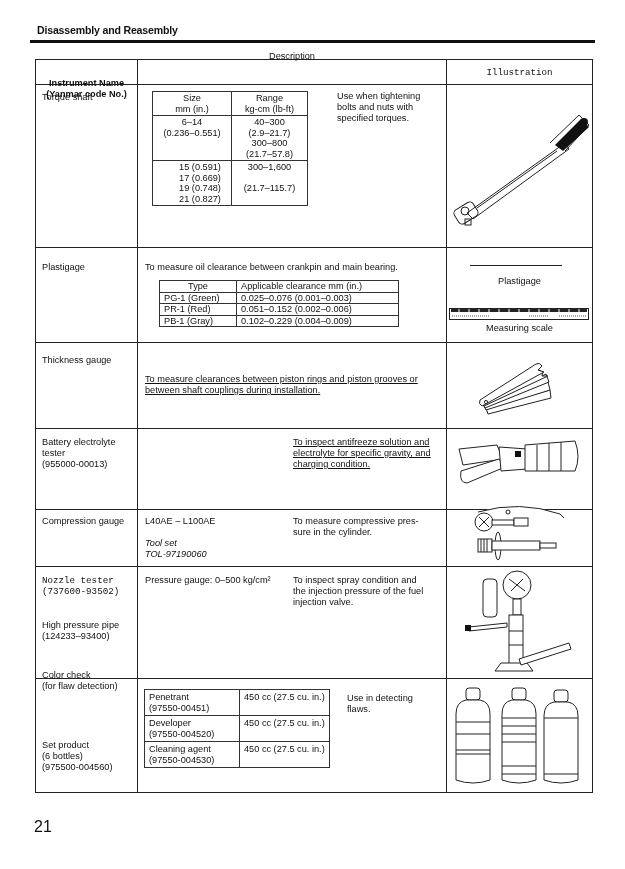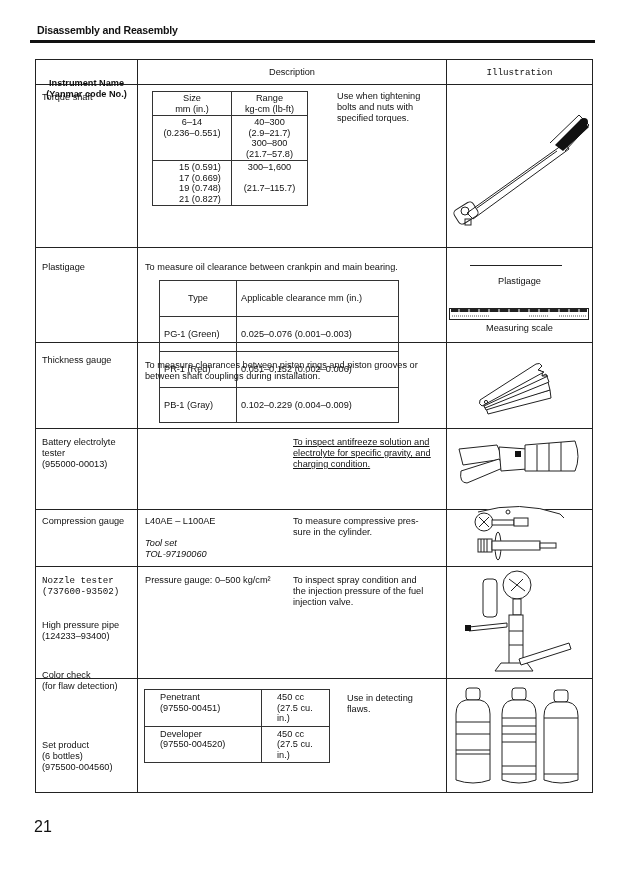--- a/index.html
+++ b/index.html
@@ -13,22 +13,22 @@
 
   .grid-line-h { position: absolute; height: 1px; background: #222; }
   .grid-line-v { position: absolute; width: 1px; background: #222; }
 
   .txt { position: absolute; font-size: 9.2px; line-height: 11px; white-space: pre-line; }
   .txt.center { text-align: center; }
 
   table.inner { position: absolute; border-collapse: collapse; font-size: 9.2px; line-height: 10.5px; }
   table.inner td, table.inner th { border: 1px solid #333; font-weight: normal; padding: 1px 4px; vertical-align: top; }
   table.torque td, table.torque th { text-align: center; white-space: pre-line; }
-  table.plasti td { padding: 12px 4px; }
-  table.color td { white-space: pre-line; padding: 2px 15px; }
+  table.plasti td { padding: 0 4px; }
+  table.color td { white-space: pre-line; padding: 2px 4px; }
 
   svg { position: absolute; overflow: visible; }
 </style>
 </head>
 <body>
 
 <div class="abs section-title">Disassembly and Reasembly</div>
 <div class="abs title-rule"></div>
 
 <div>
@@ -42,21 +42,21 @@
   <div class="grid-line-h" style="left:35px;top:678px;width:558px;"></div>
   <div class="grid-line-h" style="left:35px;top:792px;width:558px;"></div>
 
   <div class="grid-line-v" style="left:35px;top:59px;height:734px;"></div>
   <div class="grid-line-v" style="left:137px;top:59px;height:734px;"></div>
   <div class="grid-line-v" style="left:446px;top:59px;height:734px;"></div>
   <div class="grid-line-v" style="left:592px;top:59px;height:734px;"></div>
 
   <div class="txt center" style="left:36px;top:78px;width:101px;font-weight:bold;">Instrument Name
 (Yanmar code No.)</div>
-  <div class="txt center" style="left:138px;top:67px;width:308px;">Description</div>
+  <div class="txt center" style="left:138px;top:51px;width:308px;">Description</div>
   <div class="txt center" style="left:447px;top:67px;width:145px;font-family:Liberation Mono, monospace;">Illustration</div>
 
   <div class="txt" style="left:42px;top:92px;">Torque shaft</div>
   <table class="inner torque" style="left:152px;top:91px;width:156px;">
     <tbody>
         <tr>
       <th style="width:70px;">Size
 mm (in.)</th>
       <th>Range
 kg-cm (lb-ft)</th>
@@ -140,21 +140,21 @@
         <line x1="120" y1="1" x2="120" y2="4"></line>
       <line x1="130" y1="1" x2="130" y2="4"></line>
     </g>
     <line x1="3" y1="8" x2="40" y2="8" stroke="#555" stroke-dasharray="1 1"></line>
     <line x1="80" y1="8" x2="100" y2="8" stroke="#555" stroke-dasharray="1 1"></line>
     <line x1="110" y1="8" x2="137" y2="8" stroke="#555" stroke-dasharray="1 1"></line>
   </svg>
   <div class="txt center" style="left:447px;top:323px;width:145px;">Measuring scale</div>
 
   <div class="txt" style="left:42px;top:355px;">Thickness gauge</div>
-  <div class="txt" style="left:145px;top:360px;">To measure clearances between piston rings and piston grooves or
+  <div class="txt" style="left:145px;top:374px;text-decoration:underline;">To measure clearances between piston rings and piston grooves or
 between shaft couplings during installation.</div>
   <svg style="left:478px;top:360px;" width="100" height="60" viewBox="0 0 100 60">
     <g fill="#fff" stroke="#222" stroke-width="1">
       <path d="M8 48 L72 30 L73 38 L10 54 Z"></path>
       <path d="M6 46 L70 22 L72 30 L8 50 Z"></path>
       <path d="M5 44 L68 14 L71 22 L7 48 Z"></path>
       <path d="M4 42 L62 10 Q66 12 64 16 L70 16 L6 46 Z"></path>
       <path d="M2 40 L58 4 Q62 2 64 6 L60 10 L66 12 L4 46 Q0 44 2 40 Z"></path>
     </g>
     <circle cx="8" cy="42" r="1.6" fill="none" stroke="#222"></circle>
@@ -239,20 +239,25 @@
   <table class="inner color" style="left:144px;top:689px;width:186px;">
     <tbody>
         <tr>
       <td style="width:86px;">Penetrant
 (97550-00451)</td>
       <td>450 cc (27.5 cu. in.)</td>
     </tr>
     <tr>
       <td>Developer
 (97550-004520)</td>
+      <td>450 cc (27.5 cu. in.)</td>
+    </tr>
+    <tr>
+      <td>Cleaning agent
+(97550-004530)</td>
       <td>450 cc (27.5 cu. in.)</td>
     </tr>
   </tbody>
     </table>
   <div class="txt" style="left:347px;top:693px;">Use in detecting
 flaws.</div>
   <svg style="left:452px;top:686px;" width="136" height="100" viewBox="0 0 136 100">
     <g fill="#fff" stroke="#222" stroke-width="1">
       <rect x="14" y="2" width="14" height="12" rx="3"></rect>
       <path d="M4 28 Q4 16 14 14 L28 14 Q38 16 38 28 L38 94 Q21 100 4 94 Z"></path>

